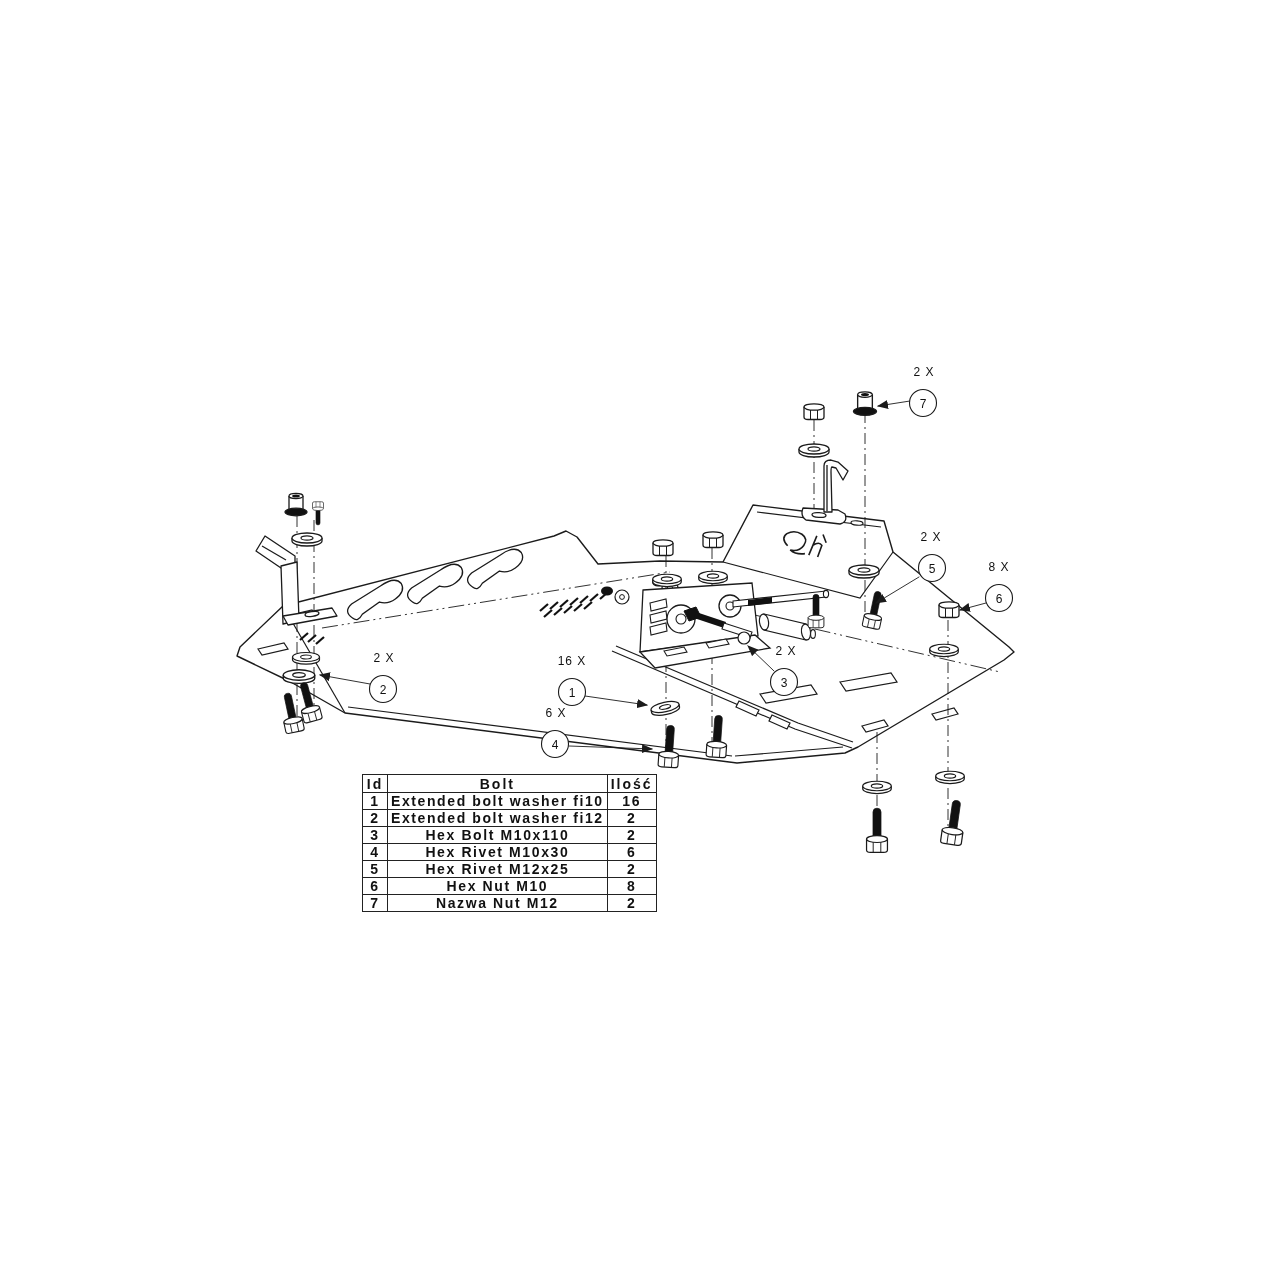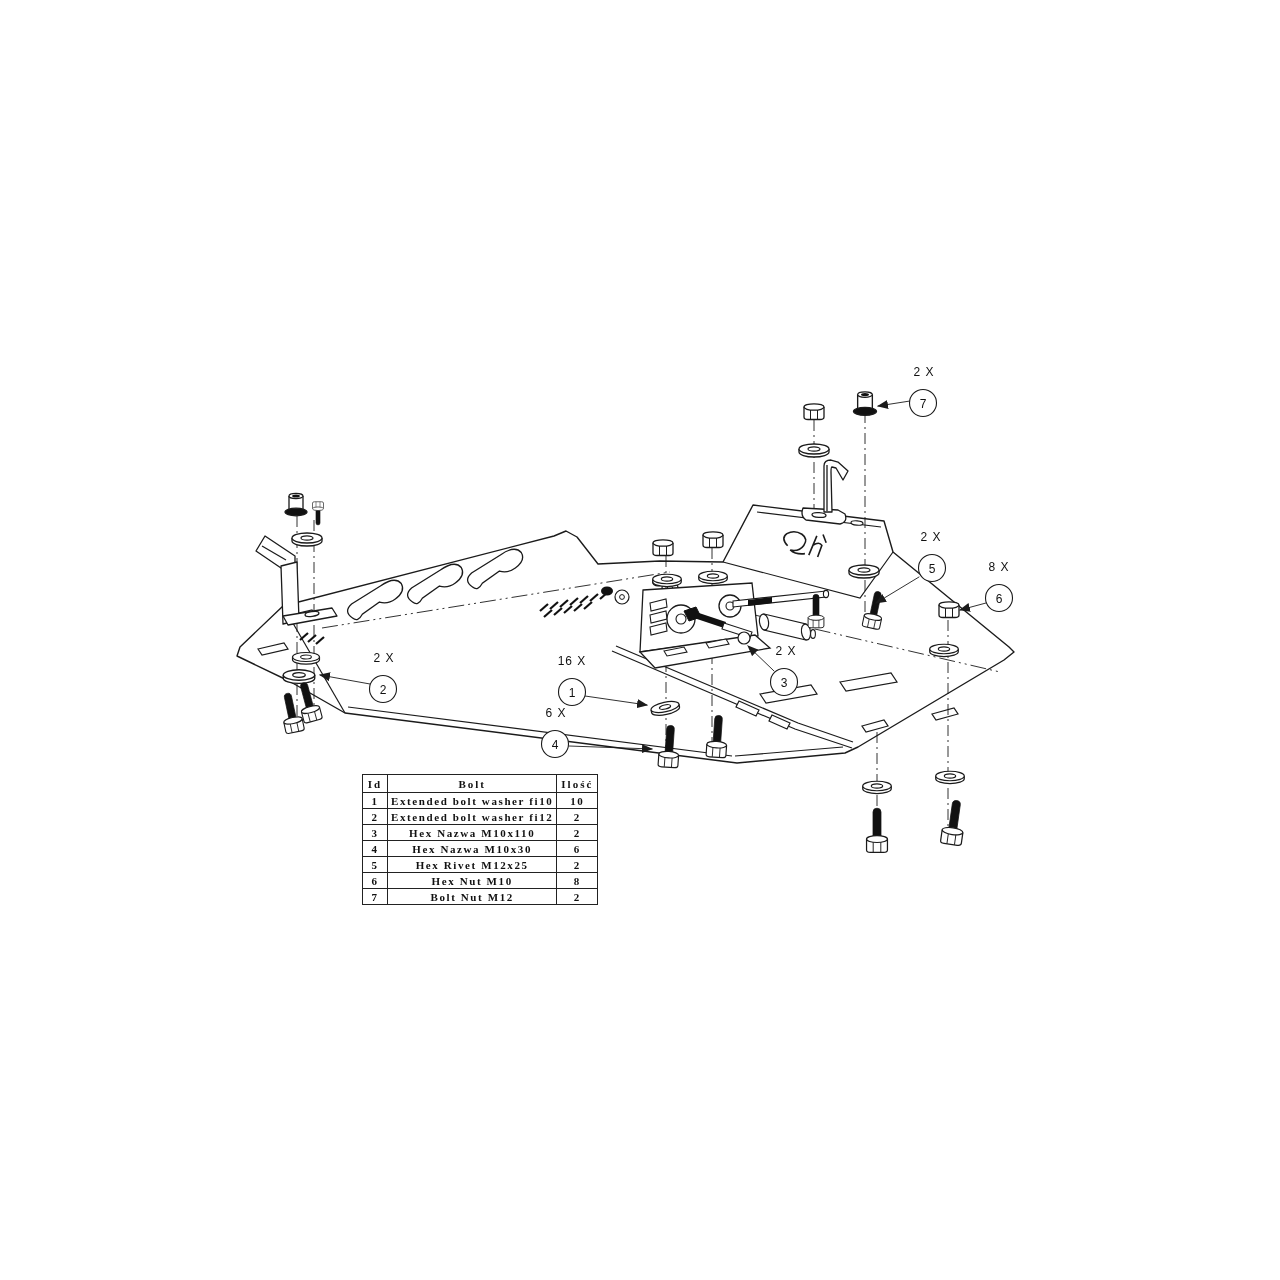--- a/index.html
+++ b/index.html
@@ -1,21 +1,21 @@
 <!DOCTYPE html>
 <html><head>
 <meta charset="utf-8">
 <style>
   html,body{margin:0;padding:0;background:#fff;}
   .canvas{position:relative;width:1280px;height:1280px;background:#fff;overflow:hidden;
           font-family:"Liberation Sans",sans-serif;}
   svg{position:absolute;left:0;top:0;}
   
   .parts-table{position:absolute;left:362px;top:774px;border-collapse:collapse;
-               font-family:Liberation Serif, serif;font-size:11px;font-weight:600;color:#111;}
+               font-family:Liberation Sans, sans-serif;font-size:14px;font-weight:600;color:#111;}
   .parts-table th,.parts-table td{border:1px solid #222;text-align:center;vertical-align:middle;
                padding:0 3px;white-space:nowrap;letter-spacing:1.6px;}
   .parts-table th{height:17px;letter-spacing:2px;}
   .parts-table td{height:15px;}
   .col-id{width:18px;}
   .col-name{width:142px;}
   .col-qty{width:34px;}
   .balloon-num{font-size:12px;fill:#111;}
   .qty-label{font-size:12px;fill:#111;letter-spacing:1px;}
   text{font-family:"Liberation Sans",sans-serif;}
@@ -274,48 +274,48 @@
     <tr>
       <th class="col-id">Id</th>
       <th class="col-name">Bolt</th>
       <th class="col-qty">Ilość</th>
     </tr>
   </thead>
   <tbody>
     <tr>
       <td>1</td>
       <td>Extended bolt washer fi10</td>
-      <td>10</td>
+      <td>16</td>
     </tr>
     <tr>
       <td>2</td>
       <td>Extended bolt washer fi12</td>
       <td>2</td>
     </tr>
     <tr>
       <td>3</td>
-      <td>Hex Nazwa M10x110</td>
+      <td>Hex Bolt M10x110</td>
       <td>2</td>
     </tr>
     <tr>
       <td>4</td>
-      <td>Hex Nazwa M10x30</td>
+      <td>Hex Rivet M10x30</td>
       <td>6</td>
     </tr>
     <tr>
       <td>5</td>
       <td>Hex Rivet M12x25</td>
       <td>2</td>
     </tr>
     <tr>
       <td>6</td>
       <td>Hex Nut M10</td>
       <td>8</td>
     </tr>
     <tr>
       <td>7</td>
-      <td>Bolt Nut M12</td>
+      <td>Nazwa Nut M12</td>
       <td>2</td>
     </tr>
   </tbody>
 </table>
 
 </div>
 
 </body></html>

